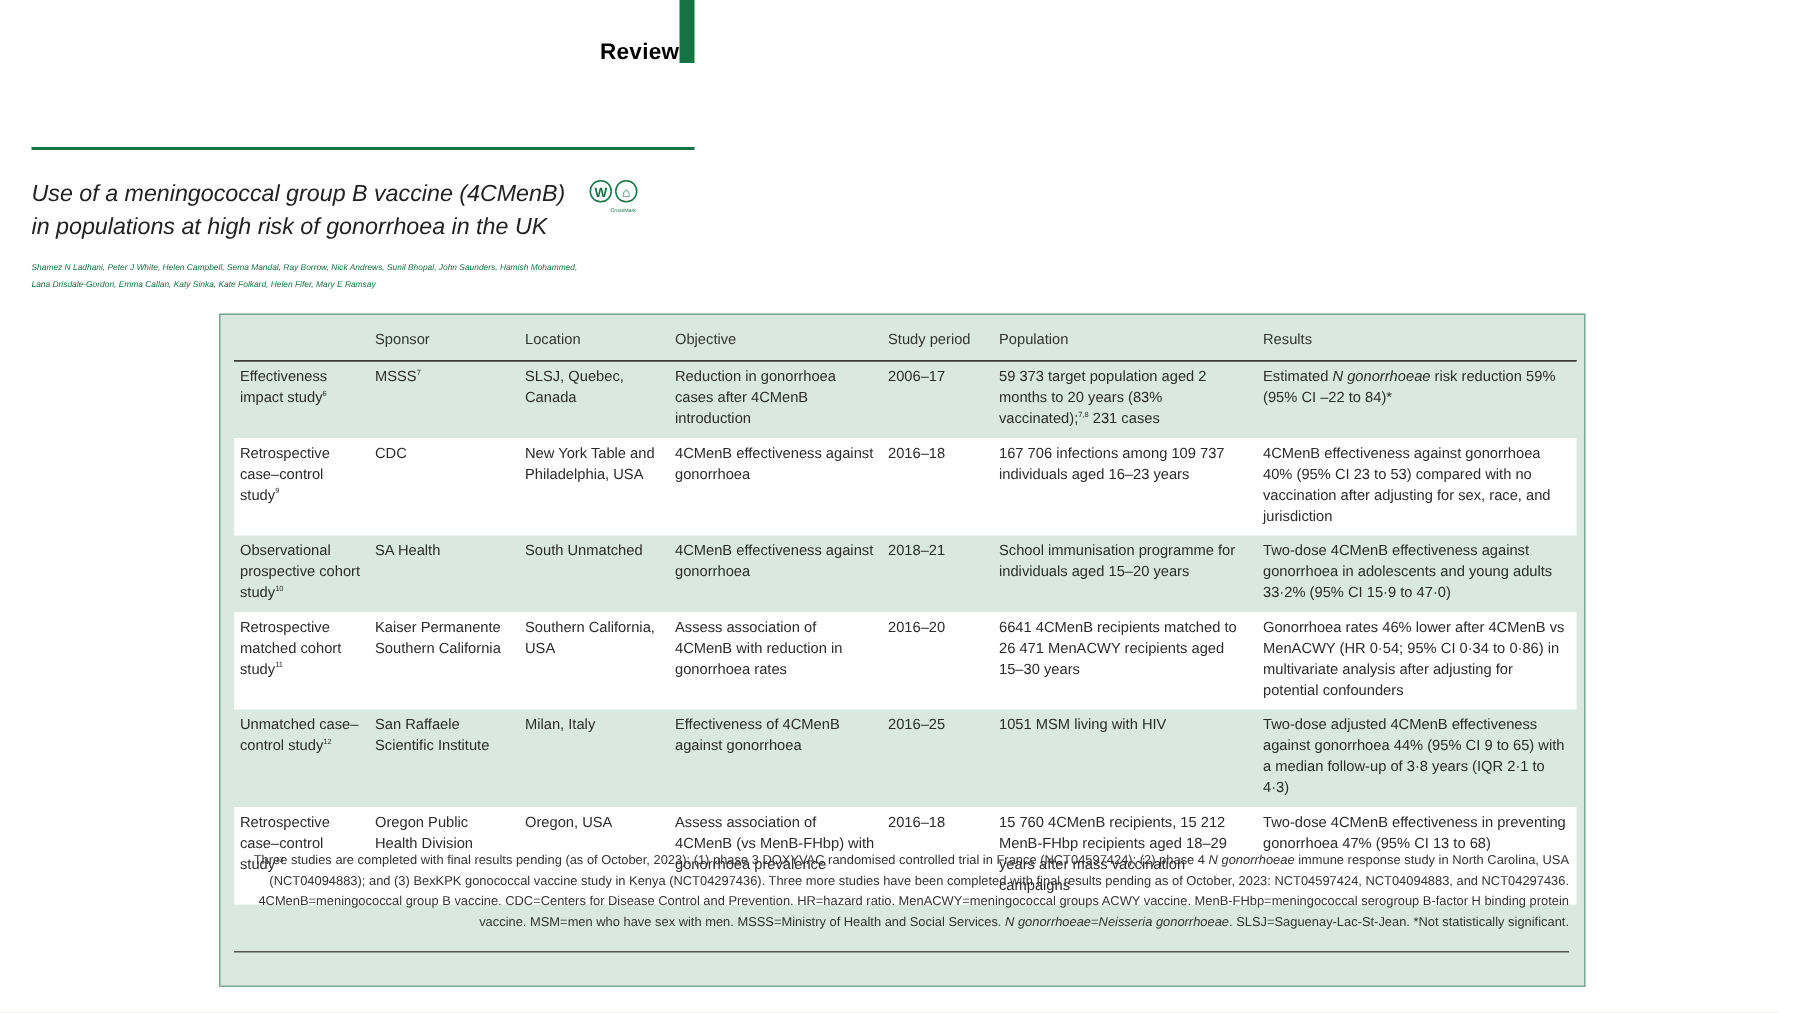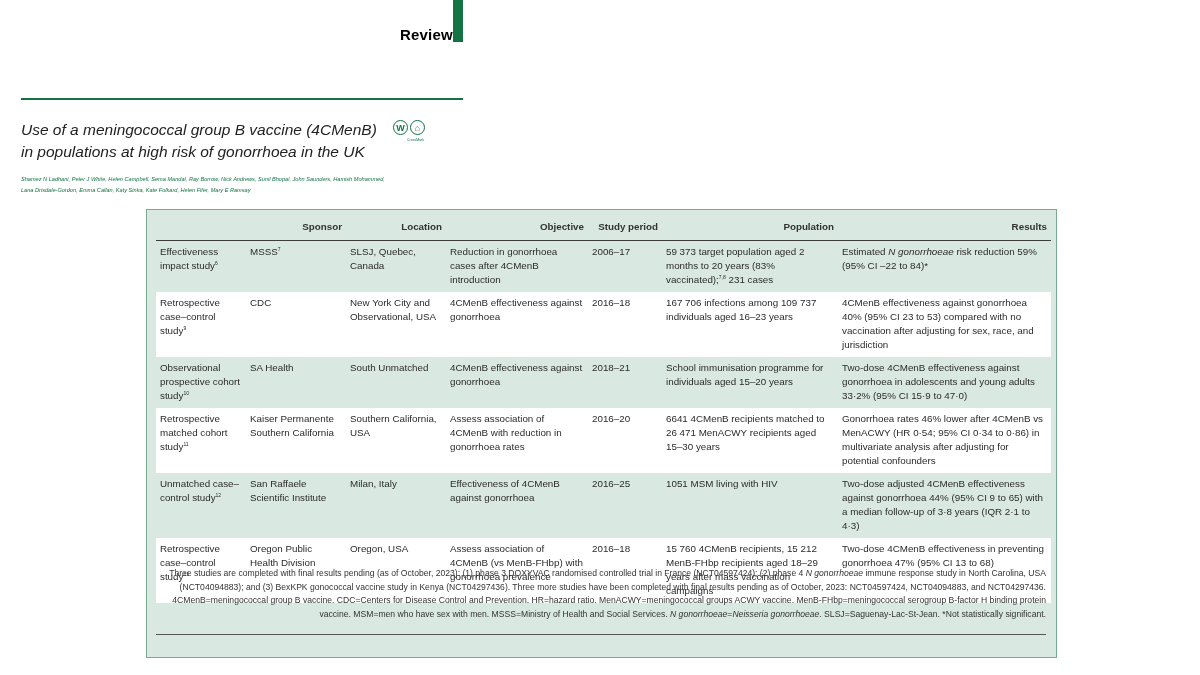--- a/index.html
+++ b/index.html
@@ -39,21 +39,21 @@
     }
     .table-panel {
       position: absolute; left: 146px; top: 209px; width: 911px; height: 449px;
       background: #d9e9e1; border: 1px solid #7aa893; box-sizing: border-box;
     }
     table {
       position: absolute; left: 9px; top: 6px; width: 895px;
       border-collapse: collapse; font-size: 9.8px; line-height: 14px; color: #2b2b2b;
     }
     thead th {
-      text-align: right; font-weight: bold; padding: 4px 4px 6px 4px;
+      text-align: left; font-weight: normal; padding: 4px 4px 6px 4px;
       border-bottom: 1px solid #3c3c3c; color: #333;
     }
     tbody td { vertical-align: top; padding: 4px 4px 5px 4px; }
     tbody tr.alt td { background: #ffffff; }
     sup { font-size: 5px; line-height: 0; }
     .col-design { width: 82px; }
     .col-sponsor { width: 92px; }
     .col-location { width: 92px; }
     .col-objective { width: 134px; }
     .col-period { width: 66px; }
@@ -106,21 +106,21 @@
           <td><span>MSSS</span><sup>7</sup></td>
           <td><span>SLSJ, Quebec, Canada</span></td>
           <td><span>Reduction in gonorrhoea cases after 4CMenB introduction</span></td>
           <td><span>2006–17</span></td>
           <td><span>59 373 target population aged 2 months to 20 years (83% vaccinated);</span><sup>7,8</sup><span> 231 cases</span></td>
           <td><span>Estimated </span><i>N gonorrhoeae</i><span> risk reduction 59% (95% CI –22 to 84)*</span></td>
         </tr>
         <tr class="alt">
           <td><span>Retrospective case–control study</span><sup>9</sup></td>
           <td><span>CDC</span></td>
-          <td><span>New York City and Observational, USA</span></td>
+          <td><span>New York Table and Philadelphia, USA</span></td>
           <td><span>4CMenB effectiveness against gonorrhoea</span></td>
           <td><span>2016–18</span></td>
           <td><span>167 706 infections among 109 737 individuals aged 16–23 years</span></td>
           <td><span>4CMenB effectiveness against gonorrhoea 40% (95% CI 23 to 53) compared with no vaccination after adjusting for sex, race, and jurisdiction</span></td>
         </tr>
         <tr>
           <td><span>Observational prospective cohort study</span><sup>10</sup></td>
           <td><span>SA Health</span></td>
           <td><span>South Unmatched</span></td>
           <td><span>4CMenB effectiveness against gonorrhoea</span></td>

